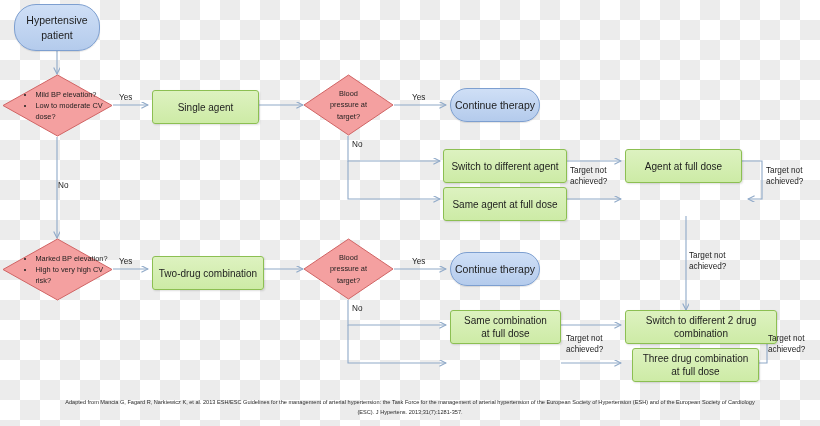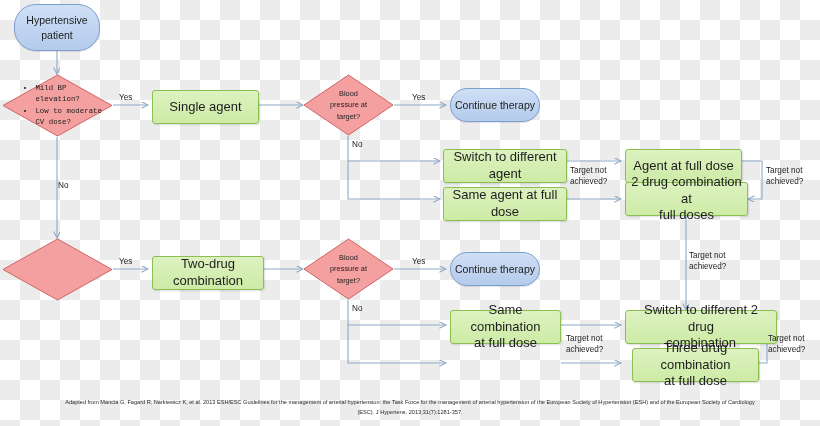--- a/index.html
+++ b/index.html
@@ -32,33 +32,33 @@
     font-size:10.5px;
     line-height:1.35;
     box-shadow:0 1px 1px rgba(0,0,0,.10);
   }
   
   .proc{
     background:linear-gradient(180deg,#ddf2c0 0%,#cdeba6 100%);
     border:1px solid #8cbf52;
     border-radius:3px;
     color:#1d1d1d;
-    font-size:13px;
+    font-size:10px;
     line-height:1.3;
     padding:16px 4px;
     box-shadow:1px 1px 2px rgba(0,0,0,.13);
   }
   
   .dec{background:transparent;border:none;}
   .dec .dshape{position:absolute;left:0;top:0;width:100%;height:100%;}
   .dec .dlabel{
     position:relative;z-index:2;width:100%;color:#1d1d1d;font-size:7.4px;line-height:1.5;
     display:flex;align-items:center;justify-content:center;
   }
-  .dec .dlabel.bullets{justify-content:center;padding-left:22%;text-align:left;font-family:Liberation Mono, monospace;}
+  .dec .dlabel.bullets{justify-content:center;padding-left:22%;text-align:left;}
   .dec ul{margin:0;padding:0 0 0 9px;list-style:disc;}
   .dec ul li{margin:0;padding:0;}
 
   .elabel{
     position:absolute;font-size:8.2px;color:#1d1d1d;line-height:1.35;
     text-align:left;white-space:pre-line;
   }
 
   #caption{
     position:absolute;left:0;top:398px;width:820px;text-align:center;
@@ -132,20 +132,26 @@
         <li>Mild BP elevation?</li>
         <li>Low to moderate CV dose?</li>
       </ul>
     </div>
   </div>
 
   <div class="node dec" style="left:2px;top:238px;width:111px;height:63px;">
     <svg class="dshape" viewBox="0 0 111 63" preserveAspectRatio="none">
       <polygon points="55.5,1 110,31.5 55.5,62 1,31.5" fill="#f4a0a0" stroke="#d06464" stroke-width="1"></polygon>
     </svg>
+    <div class="dlabel bullets">
+      <ul>
+        <li>Marked BP elevation?</li>
+        <li>High to very high CV risk?</li>
+      </ul>
+    </div>
   </div>
 
   <div class="node proc" style="left:152px;top:90px;width:107px;height:30px;">
     <span>Single agent</span>
   </div>
 
   <div class="node proc" style="left:152px;top:256px;width:112px;height:27px;">
     <span>Two-drug combination</span>
   </div>
 
@@ -180,24 +186,20 @@
   </div>
 
   <div class="node proc" style="left:625px;top:149px;width:117px;height:24px;">
     <span>Agent at full dose</span>
   </div>
 
   <div class="node proc" style="left:443px;top:187px;width:124px;height:24px;">
     <span>Same agent at full dose</span>
   </div>
 
-  <div class="node proc" style="left:625px;top:182px;width:123px;height:34px;">
-    <span style="white-space:pre-line;">2 drug combination at
-full doses</span>
-  </div>
 
   <div class="node proc" style="left:450px;top:310px;width:111px;height:31px;">
     <span style="white-space:pre-line;">Same combination
 at full dose</span>
   </div>
 
 
   <div class="node proc" style="left:625px;top:310px;width:152px;height:32px;">
     <span style="white-space:pre-line;">Switch to different 2 drug
 combination</span>

